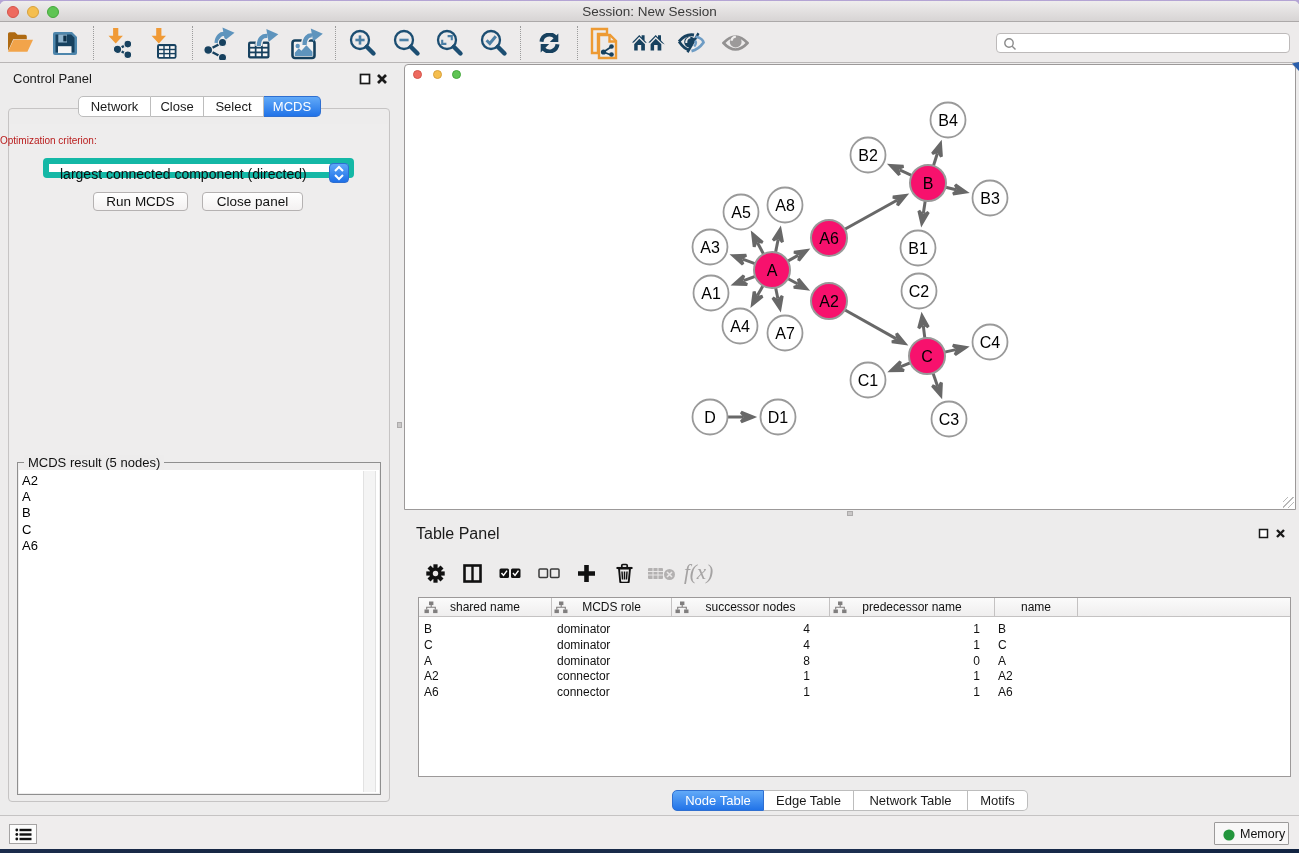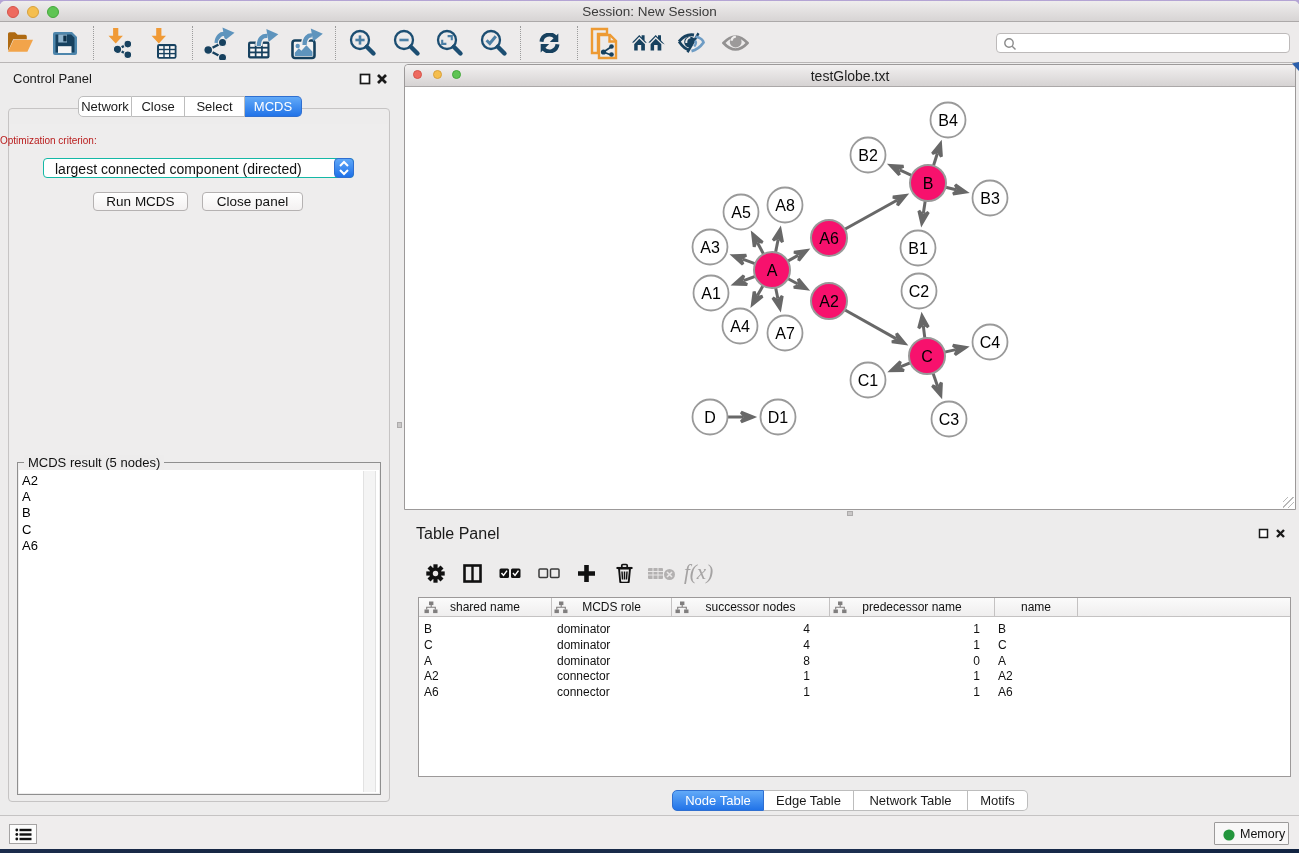--- a/index.html
+++ b/index.html
@@ -16,21 +16,21 @@
 
 #cpTitle{left:13px;top:71px;font-size:13px;color:#1A1A1A}
 .tabrow{top:96px;height:21px;position:absolute;display:flex}
 .tab{height:21px;border:1px solid #BDBDBD;border-left:none;background:#fff;color:#1A1A1A;font-size:13px;text-align:center;line-height:20px}
 .tab.first{border-left:1px solid #BDBDBD;border-radius:5px 0 0 5px}
 .tab.last{border-radius:0 5px 5px 0}
 .tab.sel{background:linear-gradient(#62AAF8,#2173E8);border-color:#2F6FD0;color:#fff}
 #cpBox{left:8px;top:108px;width:382px;height:694px;border:1px solid #C6C4C4;border-radius:4px;background:#EDECEC}
 #cpInner{left:10px;top:124px;width:378px;height:676px;background:#EEEDED}
 #optLabel{left:0;top:135px;width:398px;text-align:left;font-size:10px;color:#b91c1c}
-#dropdown{left:43px;top:158px;width:311px;height:20px;background:#fff;border:1px solid #14b8a6;border-radius:4px}
+#dropdown{left:43px;top:158px;width:311px;height:20px;background:#fff;border:6px solid #14b8a6;border-radius:4px}
 #dropdown .txt{position:absolute;left:11px;top:1.5px;font-size:14px;color:#111}
 #spin{position:absolute;right:-1px;top:-1px;width:20px;height:20px;border-radius:4px;background:linear-gradient(#5FA8F8,#1E70E8);border:1px solid #2F6FD0}
 .btn{position:absolute;background:linear-gradient(#FFF,#F3F1F1);border:1px solid #B5B2B2;border-radius:4px;font-size:13.5px;color:#111;text-align:center;height:19px;line-height:17px}
 
 #fs{left:17px;top:462px;width:364px;height:333px;border:1px solid #8F8F8F}
 #fsLegend{left:24px;top:455px;background:#EDECEC;padding:0 4px;font-size:13px;color:#111}
 #listbox{left:19px;top:470px;width:360px;height:323px;background:#fff}
 #listbox .items{position:absolute;left:3px;top:3px;font-size:13px;color:#000;line-height:16.2px}
 #lbTrack{position:absolute;right:3px;top:1px;width:13px;height:321px;background:#F4F4F4;border-left:1px solid #E2E2E2;border-right:1px solid #E2E2E2}
 
@@ -228,21 +228,21 @@
 <div class="abs" id="cpTitle">Control Panel</div>
 <svg class="ic" style="left:359px;top:73px" width="12" height="12" viewBox="0 0 12 12">
     <rect x="1.5" y="1.5" width="9" height="9" fill="#fff" stroke="#1A1A1A" stroke-width="1.7"></rect>
   </svg>
 <svg class="ic" style="left:376px;top:73px" width="12" height="12" viewBox="0 0 12 12">
     <path d="M2 2 L10 10 M10 2 L2 10" stroke="#1A1A1A" stroke-width="2.7"></path>
   </svg>
 <div class="abs" id="cpBox"></div>
 <div class="abs" id="cpInner"></div>
 <div class="tabrow" style="left:78px">
-<div class="tab first" style="width:54px">Network</div>
+<div class="tab first" style="width:73px">Network</div>
 <div class="tab" style="width:53px">Close</div>
 <div class="tab" style="width:60px">Select</div>
 <div class="tab sel last" style="width:57px">MCDS</div>
 </div>
 <div class="abs" id="optLabel">Optimization criterion:</div>
 <div class="abs" id="dropdown">
     <div class="txt">largest connected component (directed)</div>
 <div id="spin">
       <svg class="ic" style="left:0;top:0" width="18" height="18" viewBox="0 0 18 18">
         <g fill="none" stroke="#fff" stroke-width="2">
@@ -257,23 +257,20 @@
 <div class="abs" id="fs"></div>
 <div class="abs" id="fsLegend">MCDS result (5 nodes)</div>
 <div class="abs" id="listbox">
     <div class="items">A2<br>A<br>B<br>C<br>A6</div>
     <div id="lbTrack"></div>
   </div>
 <div class="knob" style="left:397px;top:422px;width:5px;height:6px"></div>
 <div class="knob" style="left:847px;top:511px;width:6px;height:5px"></div>
 
 <div class="abs" id="netwin">
-    <div id="netTitle">
-      <div class="t">testGlobe.txt</div>
-    </div>
     <div class="grip"></div>
   </div>
 <div class="tl" style="left:413px;top:70px;width:9px;height:9px;background:#EE6A5F;border:1px solid #D5544A"></div>
 <div class="tl" style="left:432.5px;top:70px;width:9px;height:9px;background:#F5BE4E;border:1px solid #D8A13C"></div>
 <div class="tl" style="left:452px;top:70px;width:9px;height:9px;background:#5FC454;border:1px solid #45A73C"></div>
 <svg class="graph" width="892" height="424" viewBox="0 0 892 424">
 <g stroke="#686868" stroke-width="3" fill="#686868">
 <line x1="368" y1="184" x2="353.5" y2="156.8"></line>
 <polygon points="348.7,148.0 358.6,156.3 352.4,154.8 350.2,160.8"></polygon>
 <line x1="368" y1="184" x2="374.2" y2="153.2"></line>

